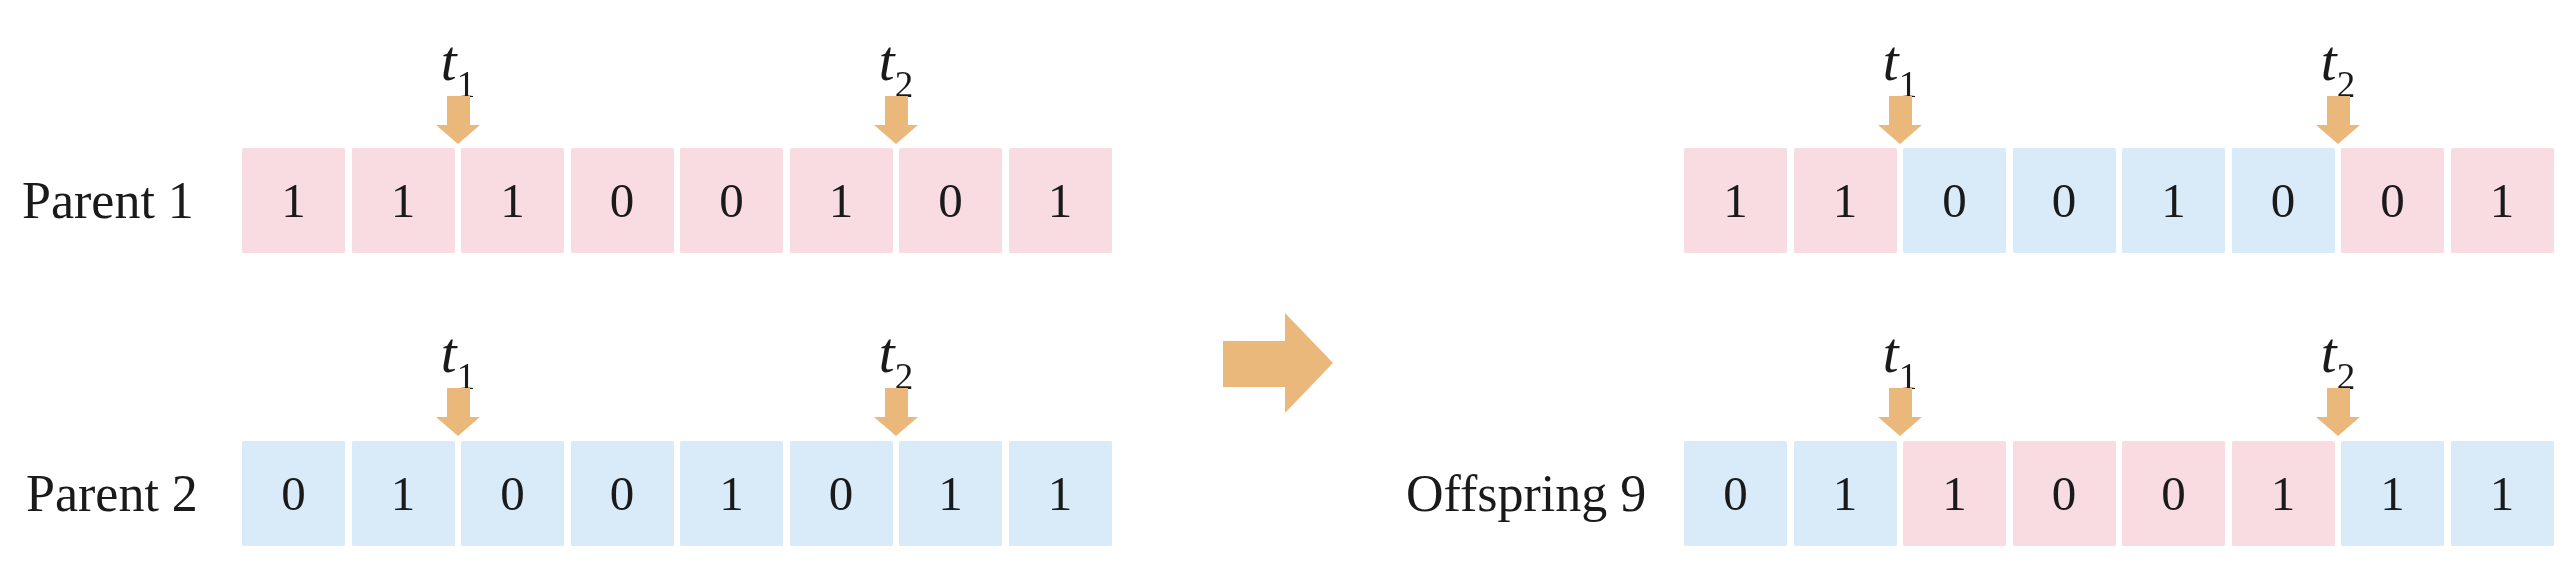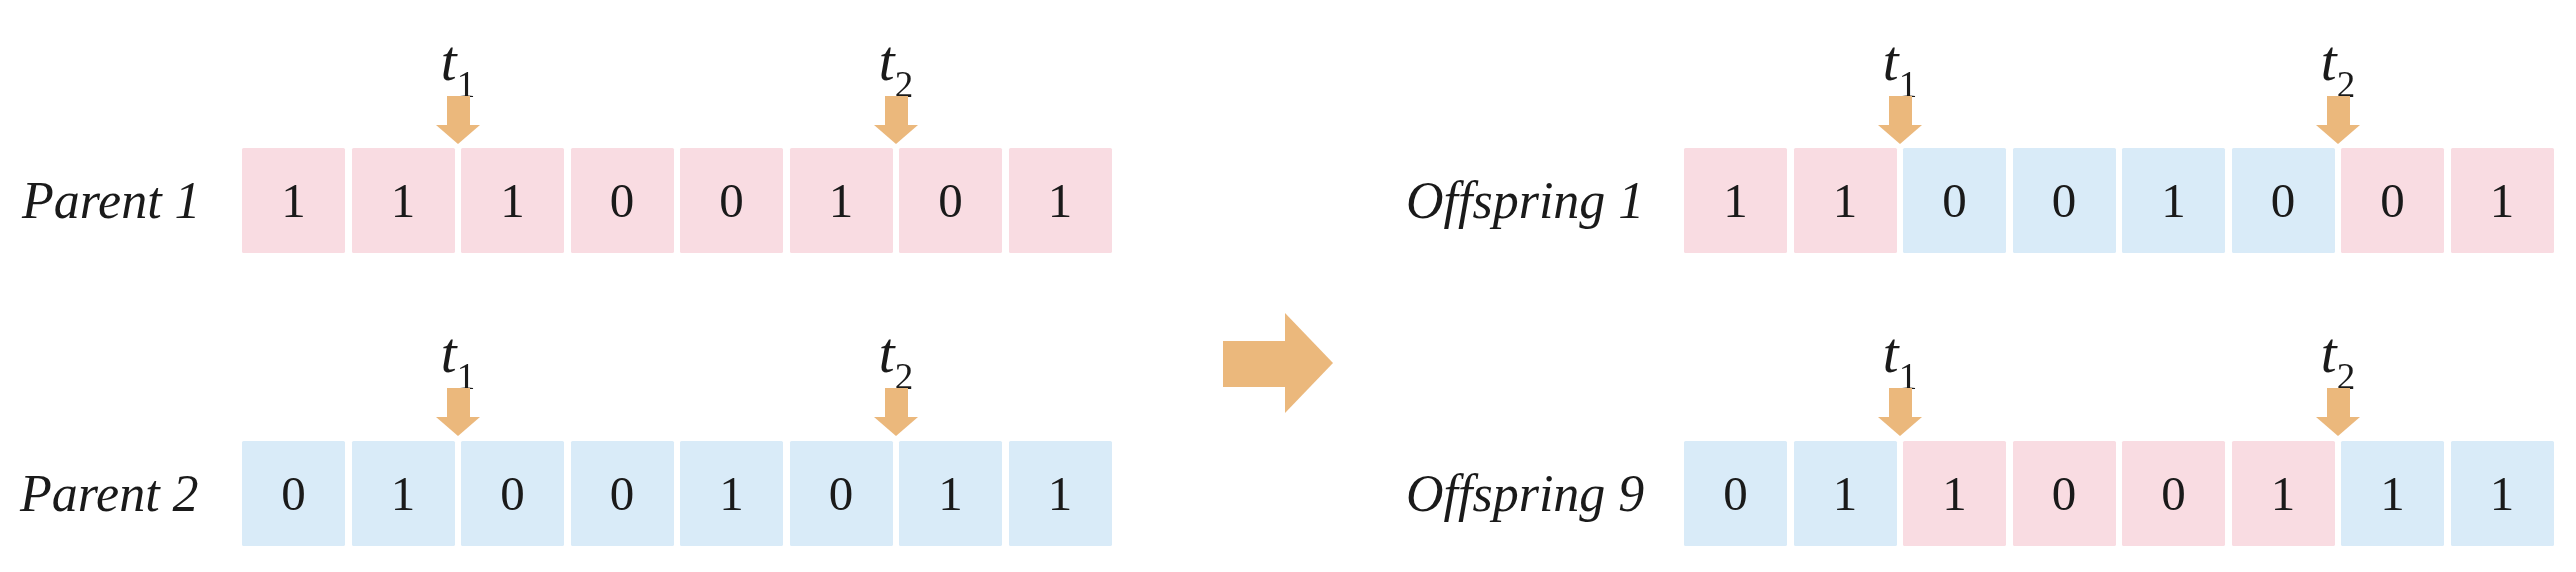--- a/index.html
+++ b/index.html
@@ -14,21 +14,20 @@
   }
 
   
   .row-label {
     position: absolute;
     height: 105px;
     display: flex;
     align-items: center;
     font-size: 52px;
     white-space: nowrap;
-    font-style: italic;
   }
 
   
   .gene-row {
     position: absolute;
     display: flex;
   }
   .cell {
     width: 103px;
     height: 105px;
@@ -201,38 +200,37 @@
       <div class="cell parent1">1</div>
       <div class="cell parent1">1</div>
       <div class="cell parent1">1</div>
       <div class="cell parent1">0</div>
       <div class="cell parent1">0</div>
       <div class="cell parent1">1</div>
       <div class="cell parent1">0</div>
       <div class="cell parent1">1</div>
     </div>
 
-  <div class="row-label" style="left:20px; top:441px">Parent 2</div>
+  <div class="row-label" style="left:26px; top:441px">Parent 2</div>
   <div class="gene-row" style="left:242px; top:441px">
       <div class="cell parent2">0</div>
       <div class="cell parent2">1</div>
       <div class="cell parent2">0</div>
       <div class="cell parent2">0</div>
       <div class="cell parent2">1</div>
       <div class="cell parent2">0</div>
       <div class="cell parent2">1</div>
       <div class="cell parent2">1</div>
     </div>
 
   <div class="big-arrow">
     <span class="big-shaft"></span>
       <span class="big-head"></span>
   </div>
 
-  <div class="row-label" style="left:1406px; top:148px">Offspring 1</div>
   <div class="gene-row" style="left:1684px; top:148px">
       <div class="cell parent1">1</div>
       <div class="cell parent1">1</div>
       <div class="cell parent2">0</div>
       <div class="cell parent2">0</div>
       <div class="cell parent2">1</div>
       <div class="cell parent2">0</div>
       <div class="cell parent1">0</div>
       <div class="cell parent1">1</div>
     </div>

